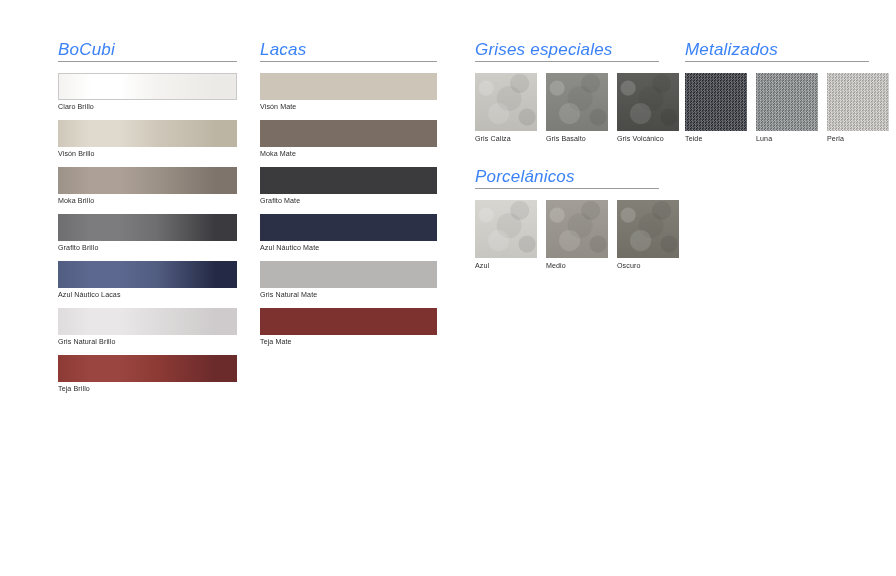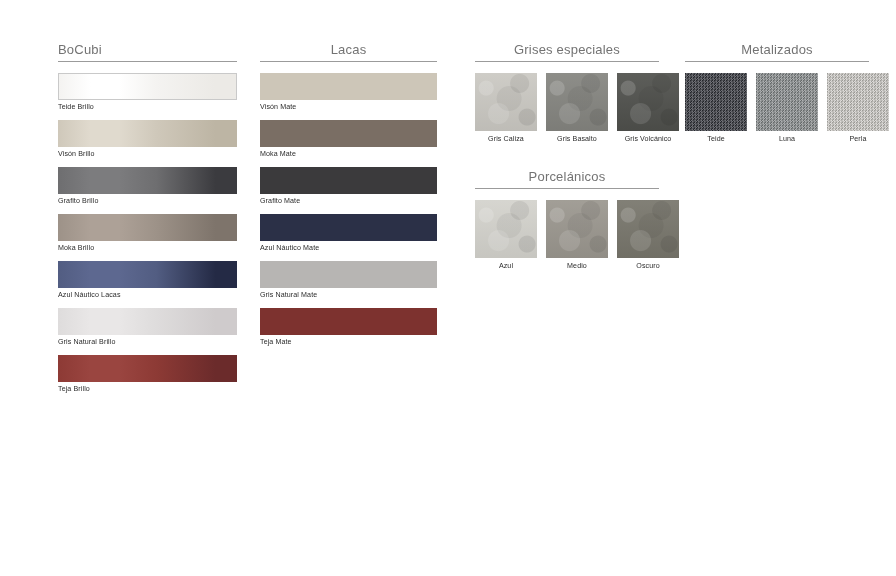--- a/index.html
+++ b/index.html
@@ -10,29 +10,30 @@
     color:#231f20;
     overflow:hidden;
     position:relative;
   }
   .sheet{position:absolute;left:0;top:0;width:896px;height:576px;}
 
   
   .col{position:absolute;}
 
   .sec-head{
-    font-size:13px;
+    font-size:17px;
     font-weight:400;
     letter-spacing:.2px;
-    color:#737373;
+    color:#3b82f6;
     line-height:15px;
     white-space:nowrap;
+    font-style:italic;
   }
   .sec-head.left{text-align:left;}
-  .sec-head.right{text-align:center;}
+  .sec-head.right{text-align:left;}
   .rule{
     height:1px;
     background:#9b9b9b;
     margin-top:4px;
   }
 
   
   .bars{margin-top:11px;}
   .bar-item{margin-bottom:8px;}
   .bar{
@@ -59,47 +60,46 @@
     overflow:hidden;
   }
   .sq .tex{position:absolute;inset:0;}
   .sq-label{
     font-size:7.1px;
     line-height:9px;
     color:#2b2b2b;
     margin-top:4px;
     letter-spacing:.1px;
     white-space:nowrap;
-    text-align:center;
   }
 </style>
 </head>
 <body>
 
 <div class="sheet">
 
   <div class="col" id="col-bocubi" style="left:58px;top:42px;width:179px;">
     <div class="sec-head left">BoCubi</div>
     <div class="rule"></div>
     <div class="bars" id="bars-bocubi">
         <div class="bar-item">
           <div class="bar outlined" style="background: linear-gradient(90deg, rgb(244, 243, 241) 0%, rgb(255, 255, 255) 18%, rgb(255, 255, 255) 34%, rgb(244, 243, 241) 55%, rgb(236, 234, 230) 88%, rgb(236, 234, 230) 100%);"></div>
-          <div class="bar-label">Teide Brillo</div>
+          <div class="bar-label">Claro Brillo</div>
         </div>
         <div class="bar-item">
           <div class="bar" style="background: linear-gradient(90deg, rgb(207, 200, 186) 0%, rgb(224, 218, 206) 18%, rgb(224, 218, 206) 34%, rgb(207, 200, 186) 55%, rgb(189, 181, 164) 88%, rgb(189, 181, 164) 100%);"></div>
           <div class="bar-label">Visón Brillo</div>
         </div>
         <div class="bar-item">
+          <div class="bar" style="background: linear-gradient(90deg, rgb(157, 146, 136) 0%, rgb(173, 161, 151) 18%, rgb(173, 161, 151) 34%, rgb(157, 146, 136) 55%, rgb(126, 116, 107) 88%, rgb(126, 116, 107) 100%);"></div>
+          <div class="bar-label">Moka Brillo</div>
+        </div>
+        <div class="bar-item">
           <div class="bar" style="background: linear-gradient(90deg, rgb(110, 110, 112) 0%, rgb(124, 124, 126) 18%, rgb(124, 124, 126) 34%, rgb(110, 110, 112) 55%, rgb(59, 59, 63) 88%, rgb(59, 59, 63) 100%);"></div>
           <div class="bar-label">Grafito Brillo</div>
-        </div>
-        <div class="bar-item">
-          <div class="bar" style="background: linear-gradient(90deg, rgb(157, 146, 136) 0%, rgb(173, 161, 151) 18%, rgb(173, 161, 151) 34%, rgb(157, 146, 136) 55%, rgb(126, 116, 107) 88%, rgb(126, 116, 107) 100%);"></div>
-          <div class="bar-label">Moka Brillo</div>
         </div>
         <div class="bar-item">
           <div class="bar" style="background: linear-gradient(90deg, rgb(82, 93, 130) 0%, rgb(93, 104, 144) 18%, rgb(93, 104, 144) 34%, rgb(82, 93, 130) 55%, rgb(36, 42, 69) 88%, rgb(36, 42, 69) 100%);"></div>
           <div class="bar-label">Azul Náutico Lacas</div>
         </div>
         <div class="bar-item">
           <div class="bar" style="background: linear-gradient(90deg, rgb(222, 220, 220) 0%, rgb(233, 231, 231) 18%, rgb(233, 231, 231) 34%, rgb(222, 220, 220) 55%, rgb(207, 203, 204) 88%, rgb(207, 203, 204) 100%);"></div>
           <div class="bar-label">Gris Natural Brillo</div>
         </div>
         <div class="bar-item">

